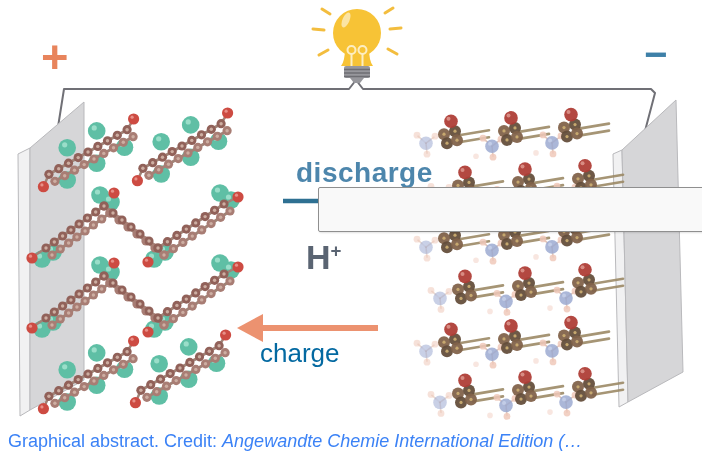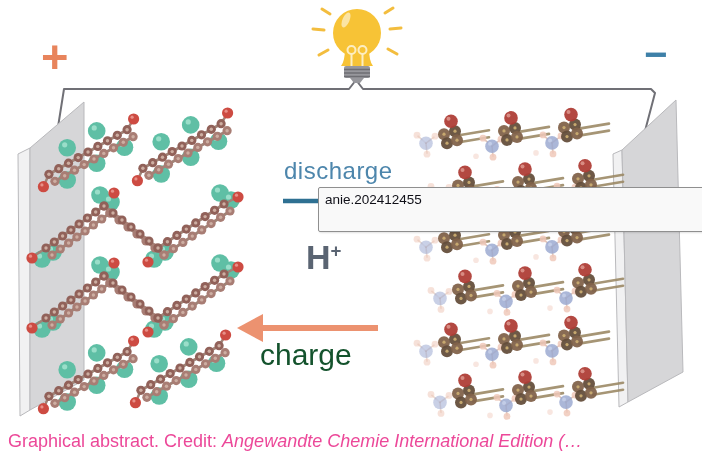--- a/index.html
+++ b/index.html
@@ -2,29 +2,29 @@
 <html><head>
 <meta charset="utf-8">
 <style>
   html,body{margin:0;padding:0;background:#fff;}
   .stage{position:relative;width:702px;height:459px;background:#ffffff;overflow:hidden;
          font-family:"Liberation Sans",sans-serif;}
   .abs{position:absolute;}
   #fig{position:absolute;left:0;top:0;}
   #plus{left:41px;top:33px;font-size:47px;font-weight:800;line-height:1;color:#e8845c;}
   #minus{left:644px;top:34px;font-size:40px;font-weight:800;line-height:1;color:#3e80a8;}
-  #discharge{left:284px;top:157px;font-size:24px;font-weight:400;letter-spacing:.5px;color:#4d86ac;}
+  #discharge{left:296px;top:157px;font-size:28px;font-weight:700;letter-spacing:.5px;color:#4d86ac;}
   #proton{left:306px;top:240px;font-size:34px;font-weight:700;color:#5a6472;line-height:1;}
   #proton sup{font-size:.55em;}
-  #charge{left:260px;top:340px;font-size:30px;font-weight:500;color:#14532d;line-height:1;}
+  #charge{left:260px;top:340px;font-size:26px;font-weight:500;color:#0369a1;line-height:1;}
   #tooltip{left:318px;top:187px;width:392px;height:45px;box-sizing:border-box;
            background:#f9f9f9;border:1px solid #8f8f8f;border-radius:2px;
            padding:2px 6px;font-size:13.5px;line-height:1.45;color:#101018;
            white-space:nowrap;overflow:hidden;box-shadow:1px 1px 2px rgba(0,0,0,.12);z-index:5;}
-  #caption{left:8px;top:431px;font-size:18px;color:#ec4899;white-space:nowrap;z-index:2;}
+  #caption{left:8px;top:431px;font-size:18px;color:#3b82f6;white-space:nowrap;z-index:2;}
   .txt{z-index:2;}
 </style>
 </head>
 <body>
 
 <div class="stage">
 
   <svg id="fig" width="702" height="420" viewBox="0 0 702 420">
 
     <path d="M58,127 L64,89 L349,89 L356,80 L363,89 L651,89 L655,93 L645,131" fill="none" stroke-width="2" stroke-linejoin="round" stroke="#707076"></path>
@@ -915,19 +915,18 @@
 
   <div class="abs txt" id="plus">+</div>
   <div class="abs txt" id="minus">−</div>
   <div class="abs txt" id="discharge">discharge</div>
   <div class="abs txt" id="proton">
     <span>H</span><sup>+</sup>
   </div>
   <div class="abs txt" id="charge">charge</div>
 
   <div class="abs" id="tooltip">
-    <div>anie.202412455</div>
   </div>
 
   <div class="abs" id="caption">
     <span>Graphical abstract. Credit: </span><i>Angewandte Chemie International Edition (…</i>
   </div>
 </div>
 
 </body></html>

